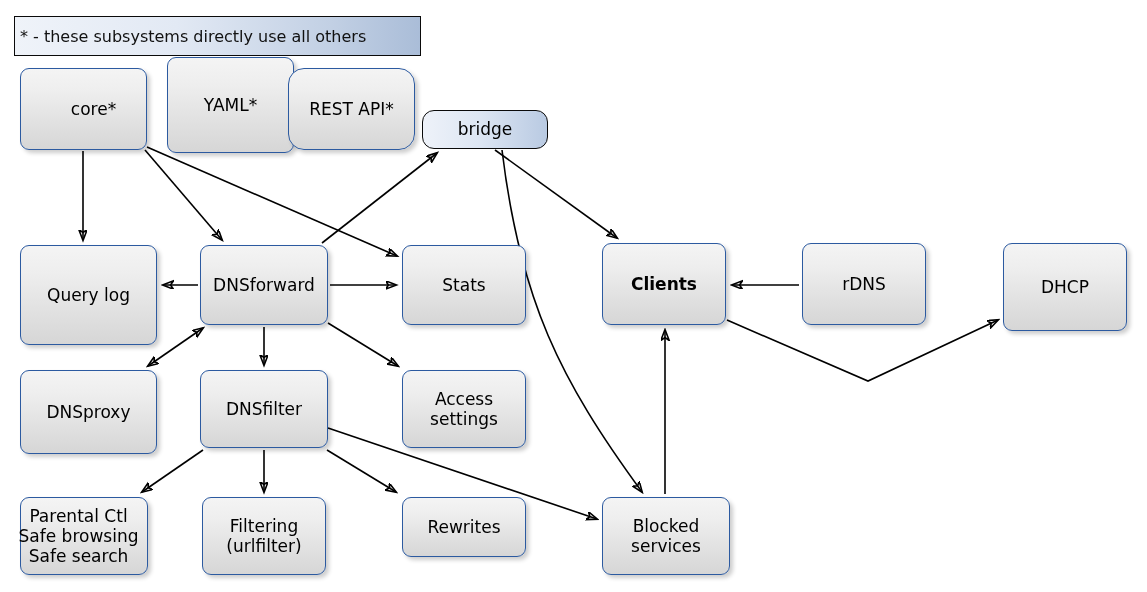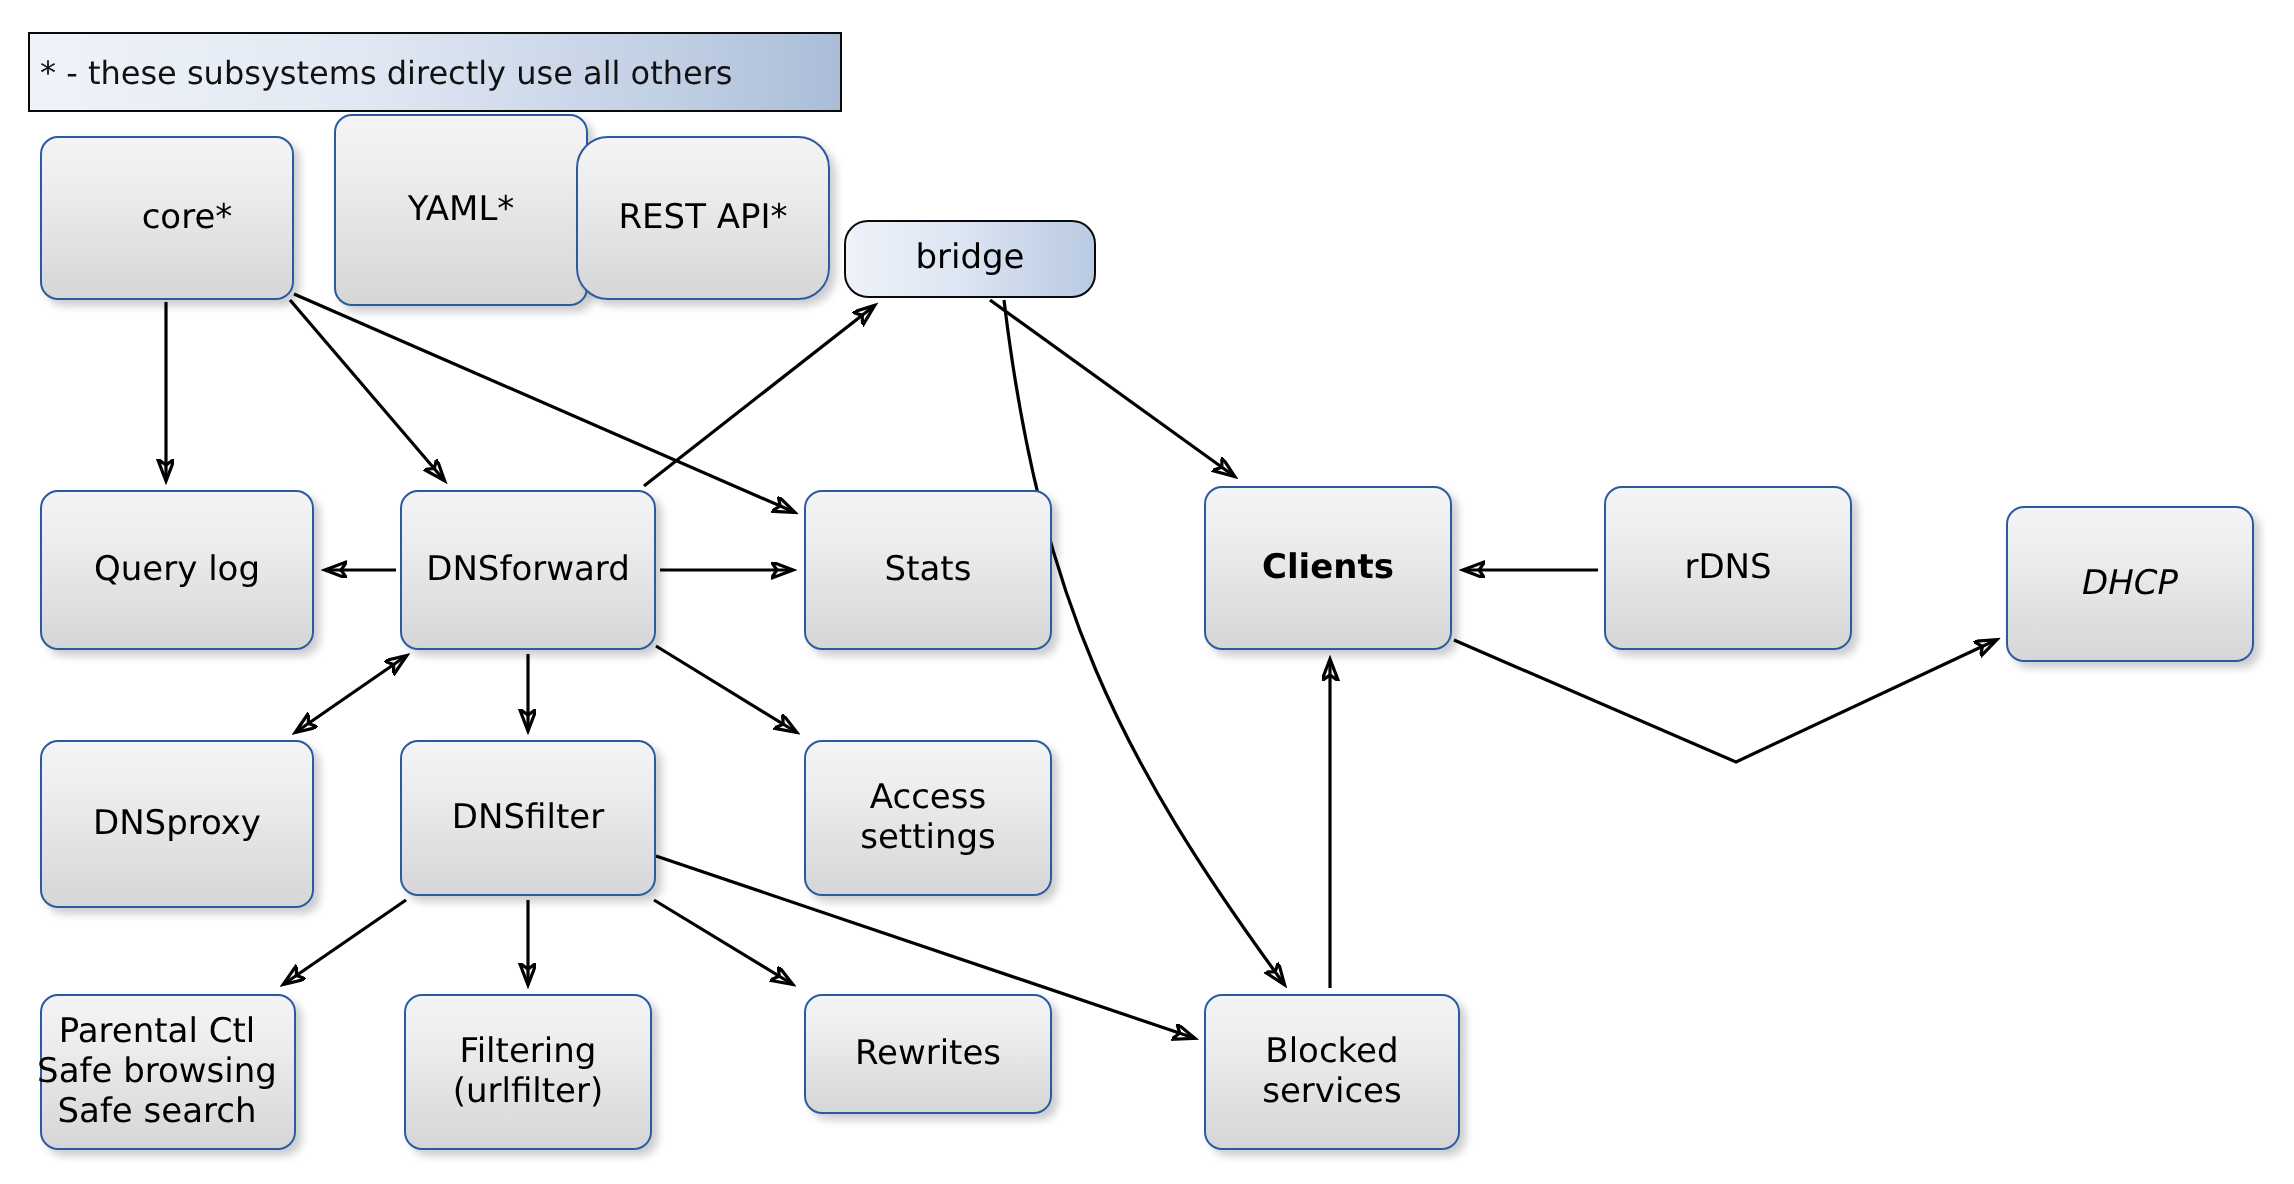--- a/index.html
+++ b/index.html
@@ -150,41 +150,41 @@
   </div>
 
   <div class="node rounded" style="left:288px; top:68px; width:127px; height:82px;border-radius:16px;">
     <span class="nlabel">REST API*</span>
   </div>
 
   <div class="node square" style="left:422px; top:110px; width:126px; height:39px;">
     <span class="nlabel">bridge</span>
   </div>
 
-  <div class="node rounded" style="left:20px; top:245px; width:137px; height:80px;">
+  <div class="node rounded" style="left:20px; top:245px; width:137px; height:100px;">
     <span class="nlabel">Query log</span>
   </div>
 
   <div class="node rounded" style="left:200px; top:245px; width:128px; height:80px;">
     <span class="nlabel">DNSforward</span>
   </div>
 
   <div class="node rounded" style="left:402px; top:245px; width:124px; height:80px;">
     <span class="nlabel">Stats</span>
   </div>
 
   <div class="node rounded" style="left:602px; top:243px; width:124px; height:82px;font-weight:bold;">
     <span class="nlabel">Clients</span>
   </div>
 
   <div class="node rounded" style="left:802px; top:243px; width:124px; height:82px;">
     <span class="nlabel">rDNS</span>
   </div>
 
-  <div class="node rounded" style="left:1003px; top:253px; width:124px; height:78px;font-style:italic;">
+  <div class="node rounded" style="left:1003px; top:243px; width:124px; height:88px;">
     <span class="nlabel">DHCP</span>
   </div>
 
   <div class="node rounded" style="left:20px; top:370px; width:137px; height:84px;">
     <span class="nlabel">DNSproxy</span>
   </div>
 
   <div class="node rounded" style="left:200px; top:370px; width:128px; height:78px;">
     <span class="nlabel">DNSfilter</span>
   </div>

